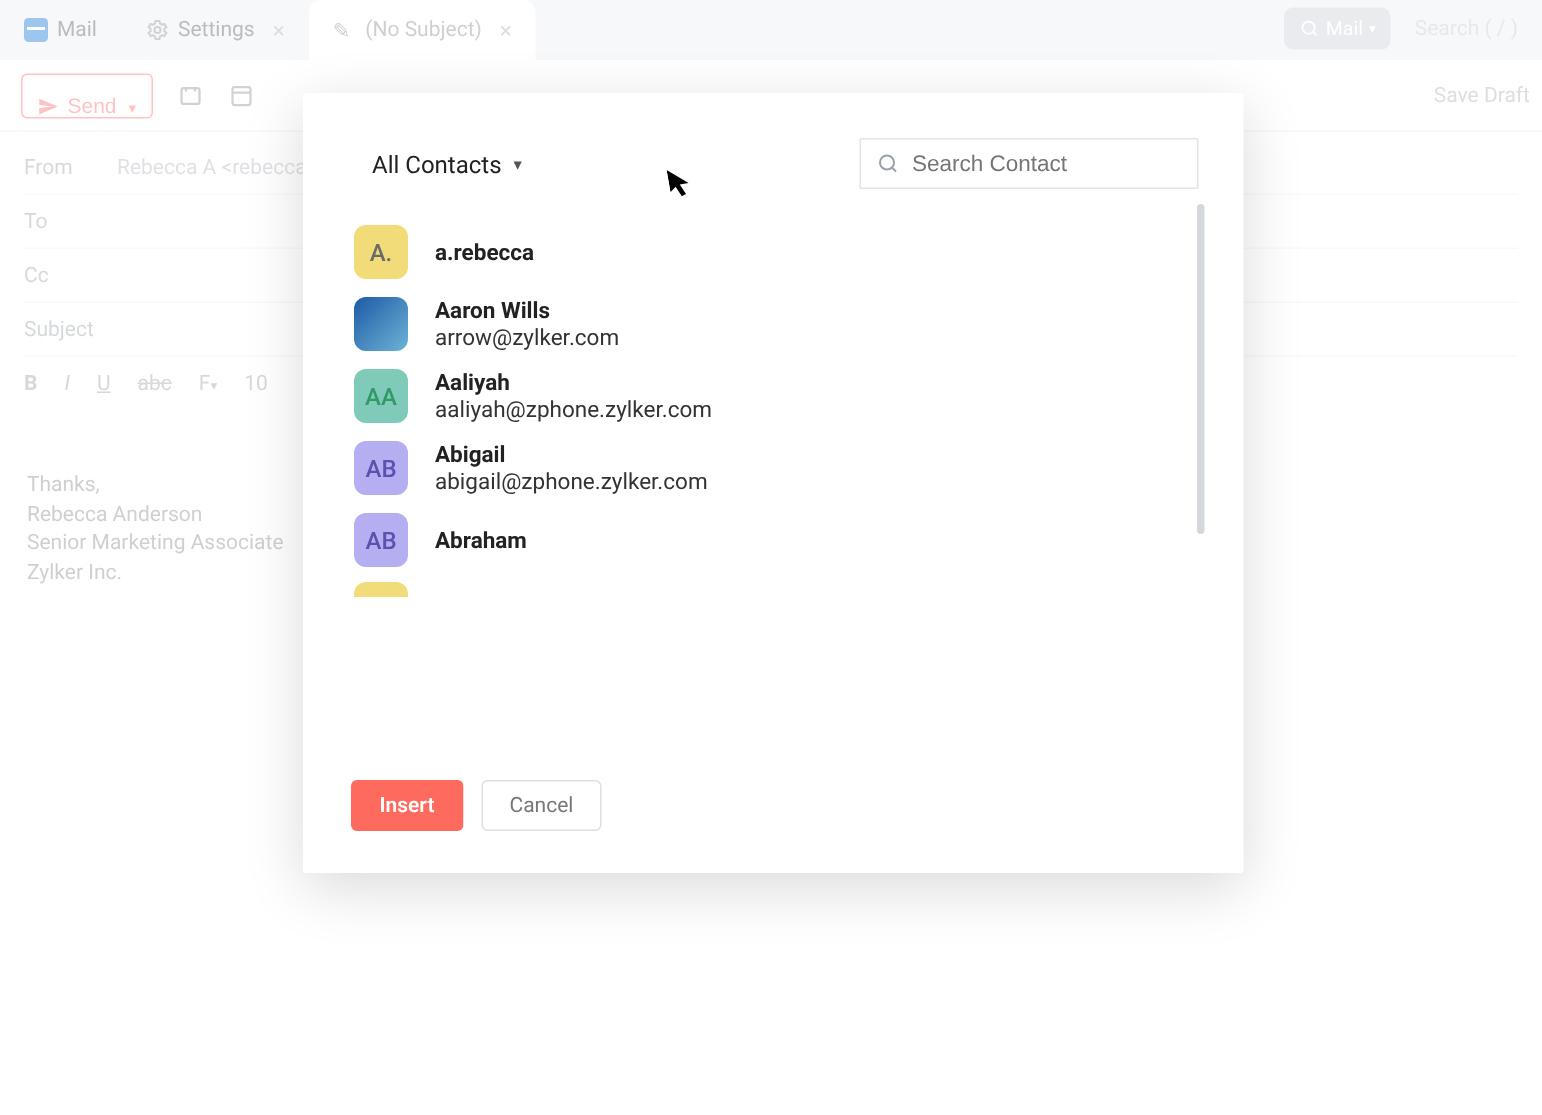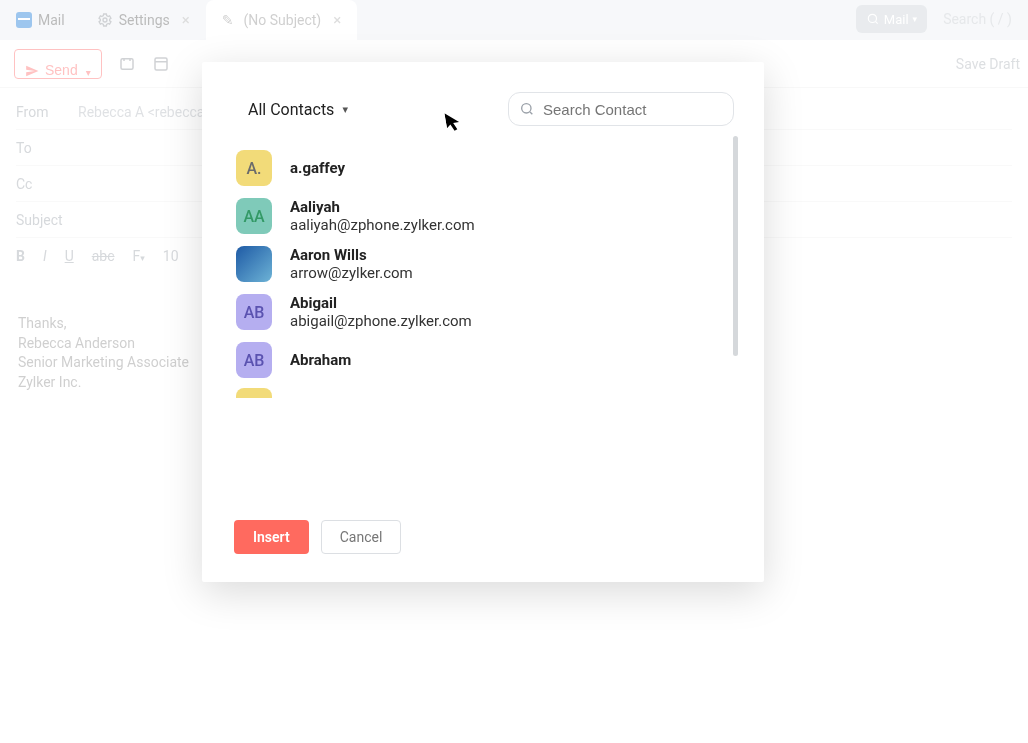--- a/index.html
+++ b/index.html
@@ -36,25 +36,25 @@
   .format-bar { display:flex; align-items:center; gap:18px; padding:10px 16px; color:#9aa0a8; font-size:14px; }
   .fb { cursor:pointer; }
   .bold { font-weight:700; }
   .italic { font-style:italic; }
   .under { text-decoration:underline; }
   .strike { text-decoration:line-through; }
 
   .body-area { padding:40px 18px; font-size:14px; color:#888; line-height:1.4; }
 
   
-  .modal { position:absolute; z-index:20; left:202px; top:62px; width:562px; height:520px; background:#fff; border-radius:2px; box-shadow:0 10px 40px rgba(0,0,0,.15); display:flex; flex-direction:column; }
+  .modal { position:absolute; z-index:20; left:202px; top:62px; width:627px; height:520px; background:#fff; border-radius:2px; box-shadow:0 10px 40px rgba(0,0,0,.15); display:flex; flex-direction:column; }
   .modal-head { display:flex; align-items:center; justify-content:space-between; padding:30px 30px 10px 46px; }
   .all-contacts { display:flex; align-items:center; gap:8px; font-size:16px; color:#222; cursor:pointer; }
   .all-contacts .chev { font-size:11px; color:#555; }
-  .search-contact { width:226px; height:34px; border:1px solid #e1e4e8; border-radius:12px; display:flex; align-items:center; padding:0 10px; gap:8px; color:#9aa0a8; font-size:15px; }
+  .search-contact { width:226px; height:34px; border:1px solid #e1e4e8; border-radius:1px; display:flex; align-items:center; padding:0 10px; gap:8px; color:#9aa0a8; font-size:15px; }
   .search-contact input { border:none; outline:none; font-size:15px; width:100%; color:#333; }
   .mag { width:16px; height:16px; }
 
   .contact-scroll { position:relative; flex:1; overflow:hidden; padding:8px 0 0 34px; }
   .contact-list { }
   .contact { display:flex; align-items:center; gap:18px; padding:6px 0; }
   .avatar { width:36px; height:36px; border-radius:8px; display:flex; align-items:center; justify-content:center; font-size:16px; font-weight:500; color:#6b6b6b; flex-shrink:0; }
   .av-yellow { background:#f2db79; }
   .av-teal   { background:#7fcab9; color:#396; }
   .av-purple { background:#b5aef0; color:#5a52b0; }
@@ -184,35 +184,35 @@
       </span>
       <input type="text" placeholder="Search Contact" style="">
     </div>
   </div>
 
   <div class="contact-scroll">
     <div class="contact-list" id="contact-list">
         <div class="contact">
           <div class="avatar av-yellow">A.</div>
           <div class="c-info">
-            <div class="name">a.gaffey</div>
+            <div class="name">a.rebecca</div>
+          </div>
+        </div>
+        <div class="contact">
+          <div class="avatar av-photo1"></div>
+          <div class="c-info">
+            <div class="name">Aaron Wills</div>
+            <div class="email">arrow@zylker.com</div>
           </div>
         </div>
         <div class="contact">
           <div class="avatar av-teal">AA</div>
           <div class="c-info">
             <div class="name">Aaliyah</div>
             <div class="email">aaliyah@zphone.zylker.com</div>
-          </div>
-        </div>
-        <div class="contact">
-          <div class="avatar av-photo1"></div>
-          <div class="c-info">
-            <div class="name">Aaron Wills</div>
-            <div class="email">arrow@zylker.com</div>
           </div>
         </div>
         <div class="contact">
           <div class="avatar av-purple">AB</div>
           <div class="c-info">
             <div class="name">Abigail</div>
             <div class="email">abigail@zphone.zylker.com</div>
           </div>
         </div>
         <div class="contact">

